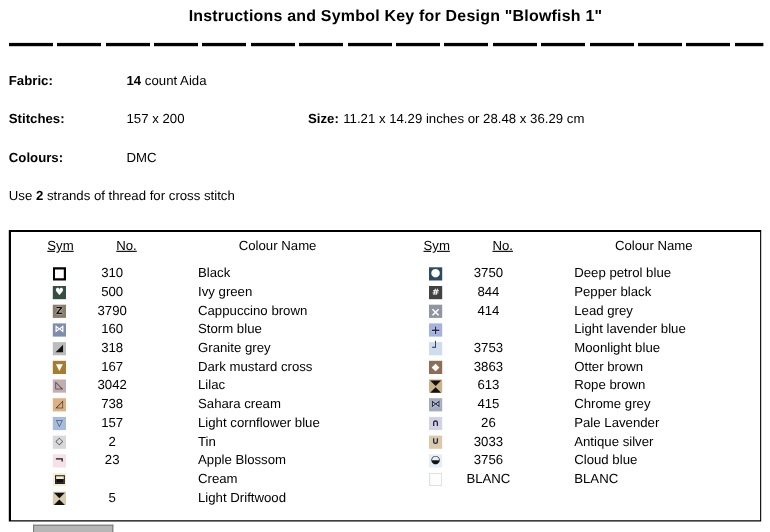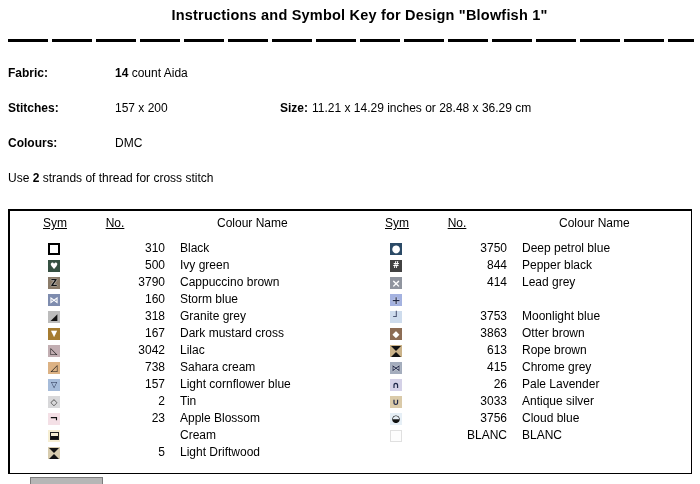--- a/index.html
+++ b/index.html
@@ -24,21 +24,21 @@
   .half.right{left:342px;}
   .khead{position:absolute;top:5px;left:0;right:0;height:16px;font-size:12px;}
   .h-sym{position:absolute;left:33px;text-decoration:underline;}
   .h-no{position:absolute;left:55px;width:100px;text-align:center;text-decoration:underline;}
   .h-name{position:absolute;left:170px;margin-left:37px;}
   .krows{position:absolute;top:30px;left:0;right:0;}
   .krow{position:relative;height:17px;font-size:12px;}
   .symcell{position:absolute;left:38px;top:2px;width:12px;height:12px;
            display:flex;align-items:center;justify-content:center;line-height:1;
            font-family:"DejaVu Sans",sans-serif;}
-  .kno{position:absolute;left:55px;width:100px;text-align:right;}
+  .kno{position:absolute;left:42px;width:100px;text-align:center;}
   .kname{position:absolute;left:170px;white-space:nowrap;}
   .halo{text-shadow:0 0 1px #fff,0 0 1px #fff;}
   .halfsquare{width:9px;height:8px;box-sizing:border-box;border:1px solid #222;
               background:linear-gradient(to bottom,rgba(0,0,0,0) 45%,#111 45%);}
   .hourglass{position:relative;width:10px;height:11px;display:inline-block;}
   .hourglass::before{content:"";position:absolute;left:0;top:0;width:0;height:0;
     border-left:5px solid transparent;border-right:5px solid transparent;border-top:5px solid currentColor;}
   .hourglass::after{content:"";position:absolute;left:0;bottom:0;width:0;height:0;
     border-left:5px solid transparent;border-right:5px solid transparent;border-bottom:5px solid currentColor;}
   .cutoff{position:absolute;left:30px;top:477px;width:73px;height:7px;
@@ -167,20 +167,21 @@
             <span class="kno">844</span>
             <span class="kname">Pepper black</span>
           </div>
           <div class="krow">
             <span class="symcell" style="background: rgb(144, 149, 159); color: rgb(255, 255, 255); font-size: 11px; font-weight: bold;">×</span>
             <span class="kno">414</span>
             <span class="kname">Lead grey</span>
           </div>
           <div class="krow">
             <span class="symcell halo" style="background: rgb(164, 178, 224); color: rgb(30, 39, 72); font-size: 11px; font-weight: bold;">+</span>
+            <span class="kname">Light lavender blue</span>
           </div>
           <div class="krow">
             <span class="symcell" style="background: rgb(206, 220, 237); color: rgb(30, 39, 72); font-size: 10px; font-weight: bold;">┘</span>
             <span class="kno">3753</span>
             <span class="kname">Moonlight blue</span>
           </div>
           <div class="krow">
             <span class="symcell" style="background: rgb(141, 109, 85); color: rgb(255, 255, 255); font-size: 9px;">◆</span>
             <span class="kno">3863</span>
             <span class="kname">Otter brown</span>

